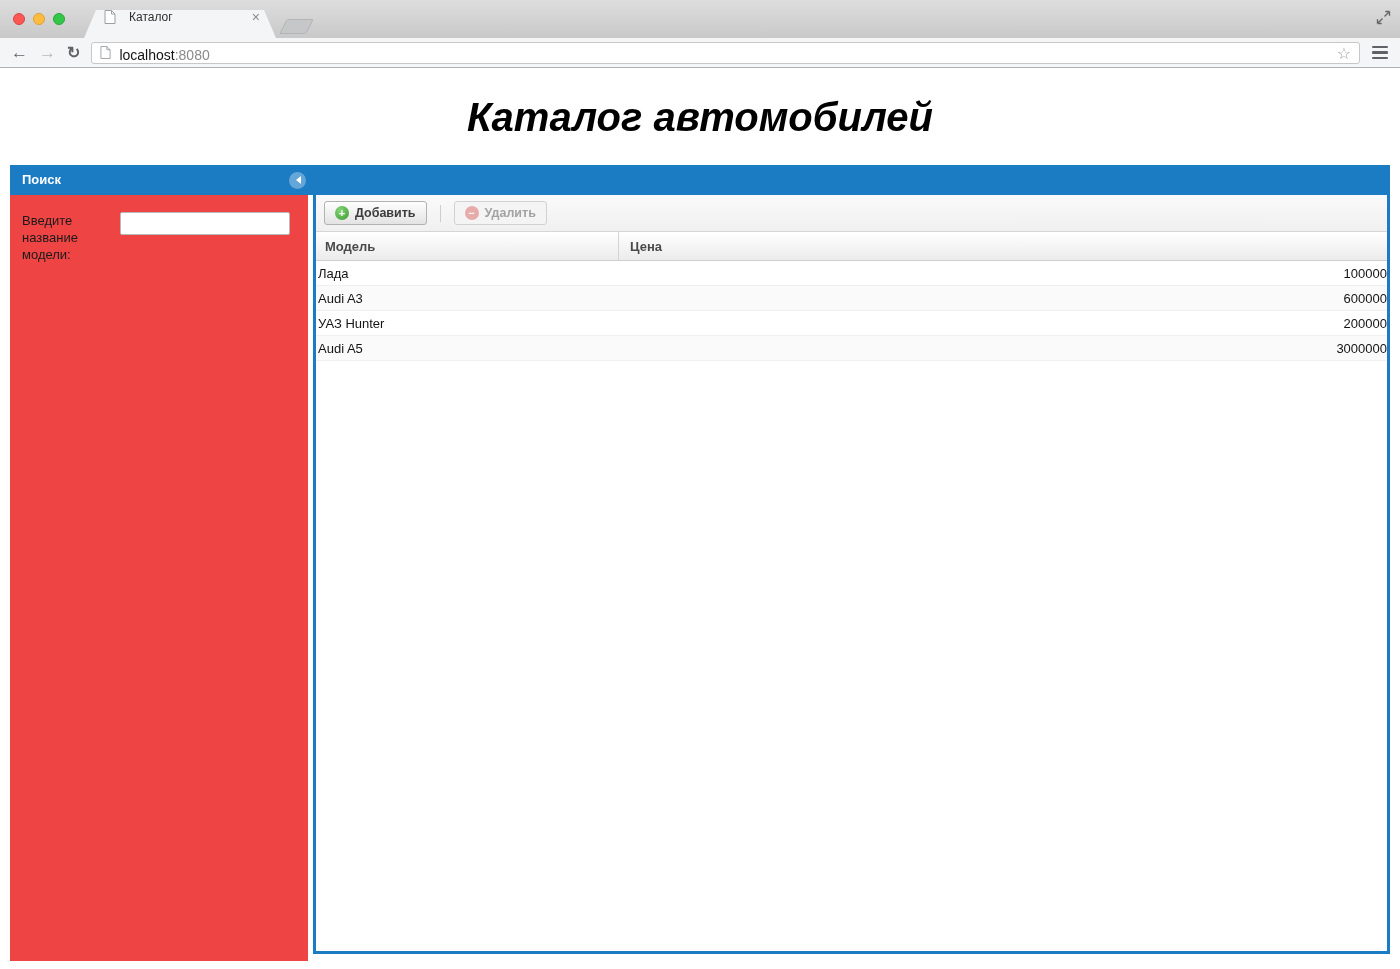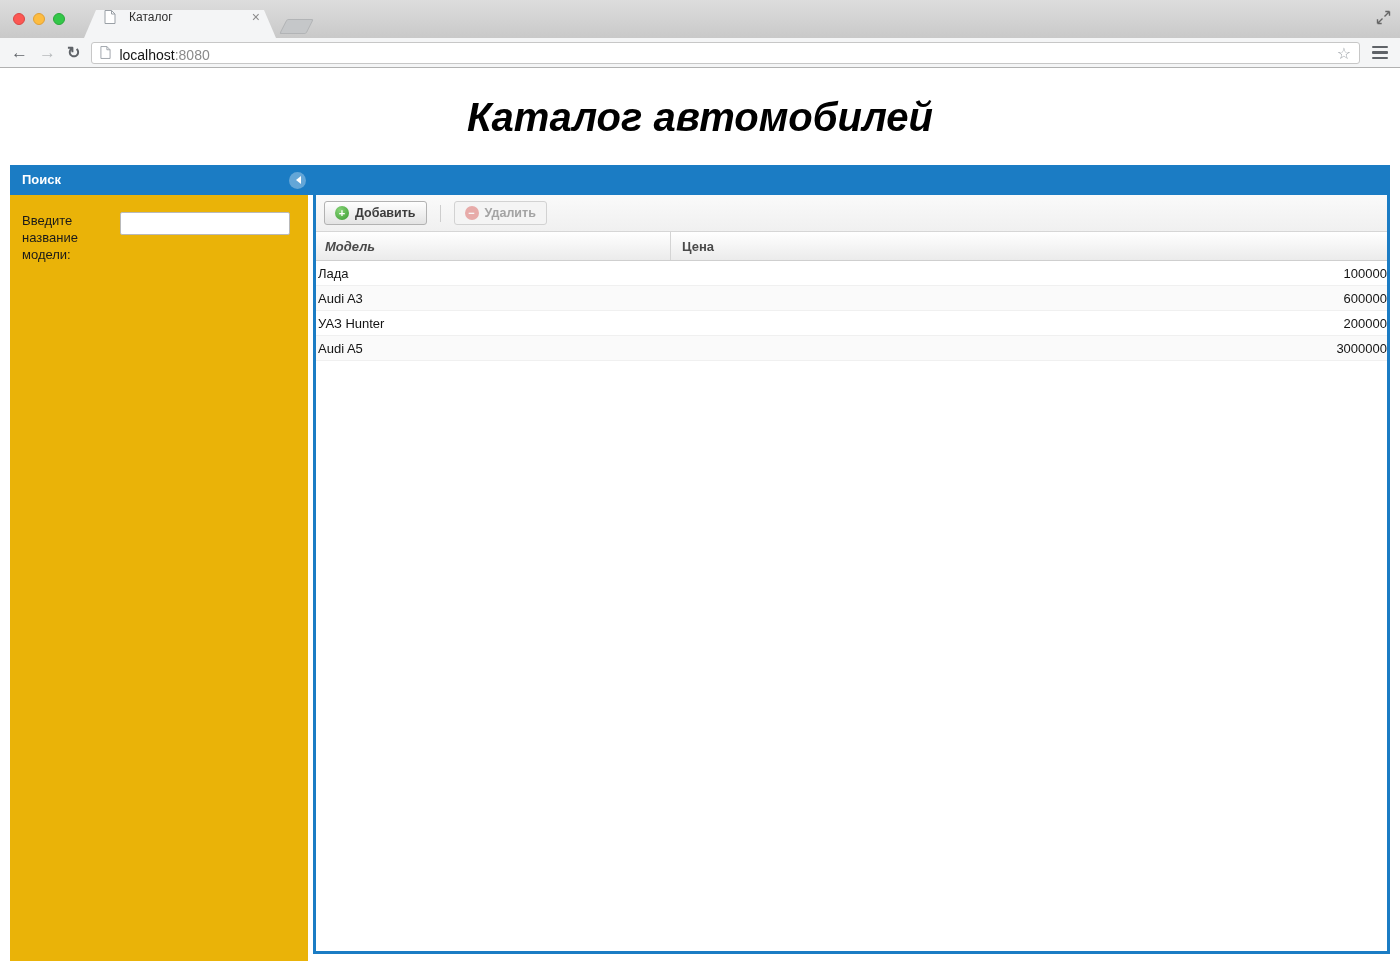--- a/index.html
+++ b/index.html
@@ -47,21 +47,21 @@
   .west-header { width:303px; flex:none; display:flex; 
     justify-content:space-between; padding:0 7px 0 12px; color:#fff;
     font-size:13px; font-weight:bold; }
   .collapse-tool { width:17px; height:17px; border-radius:50%;
     background:rgba(255,255,255,.32); display:flex; align-items:center;
     justify-content:center; cursor:pointer; }
   .collapse-arrow { width:0; height:0; border:4px solid transparent;
     border-right:5px solid #fff; margin-right:3px; }
 
   .app-body { flex:1; min-height:0; display:flex; background:#fff; }
-  .west-body { width:298px; flex:none; background:#eab308; padding:17px 10px 0 12px;
+  .west-body { width:298px; flex:none; background:#ef4444; padding:17px 10px 0 12px;
     display:flex; gap:16px; }
   .model-label { width:82px; font-size:13px; color:#1a1a1a; line-height:1.32; }
   .model-input { width:170px; height:23px; border:1px solid #b9b9b9; border-radius:2px;
     font-size:13px; padding:0 5px; font-family:"Liberation Sans", sans-serif; }
   .splitter { width:5px; flex:none; background:#fff; cursor:col-resize; }
 
   .center-panel { flex:1; min-width:0; border:3px solid #1b7cc4; border-top:none;
     margin-bottom:7px; background:#fff; display:flex; flex-direction:column; }
   .toolbar { flex:none; height:37px; background:linear-gradient(#fafafa,#f0f0f0);
     border-bottom:1px solid #d6d6d6; display:flex; align-items:center;
@@ -74,21 +74,21 @@
   .icon-circle { width:14px; height:14px; border-radius:50%; color:#fff;
     font-size:11px; line-height:14px; text-align:center; font-weight:bold; }
   .icon-plus { background:radial-gradient(circle at 35% 30%, #86d477, #3a9a31); }
   .icon-minus { background:#d9534f; opacity:.45; }
   .tb-sep { width:1px; height:17px; background:#cdcdcd; margin:0 5px; }
 
   .grid-header { flex:none; display:flex; height:29px;
     background:linear-gradient(#ffffff,#ebebeb); border-bottom:1px solid #cfcfcf;
     font-size:13px; font-weight:bold; color:#4a4a4a; }
   .gh-cell { display:flex; align-items:center; height:100%; cursor:pointer; }
-  .gh-model { width:355px; padding-left:9px; border-right:1px solid #d4d4d4;font-style:italic; }
+  .gh-model { width:303px; padding-left:9px; border-right:1px solid #d4d4d4; }
   .gh-price { flex:1; padding-left:11px; }
 
   .grid-body { flex:1; overflow:hidden; }
   .grid-row { display:flex; height:25px; align-items:center;
     border-bottom:1px solid #f0f0f0; font-size:13px; color:#141414; cursor:pointer; }
   .grid-row:nth-child(even) { background:#fafafa; }
   .cell-model { width:355px; padding-left:2px; }
   .cell-price { flex:1; padding-left:11px;text-align:right; }
 </style>
 </head>

